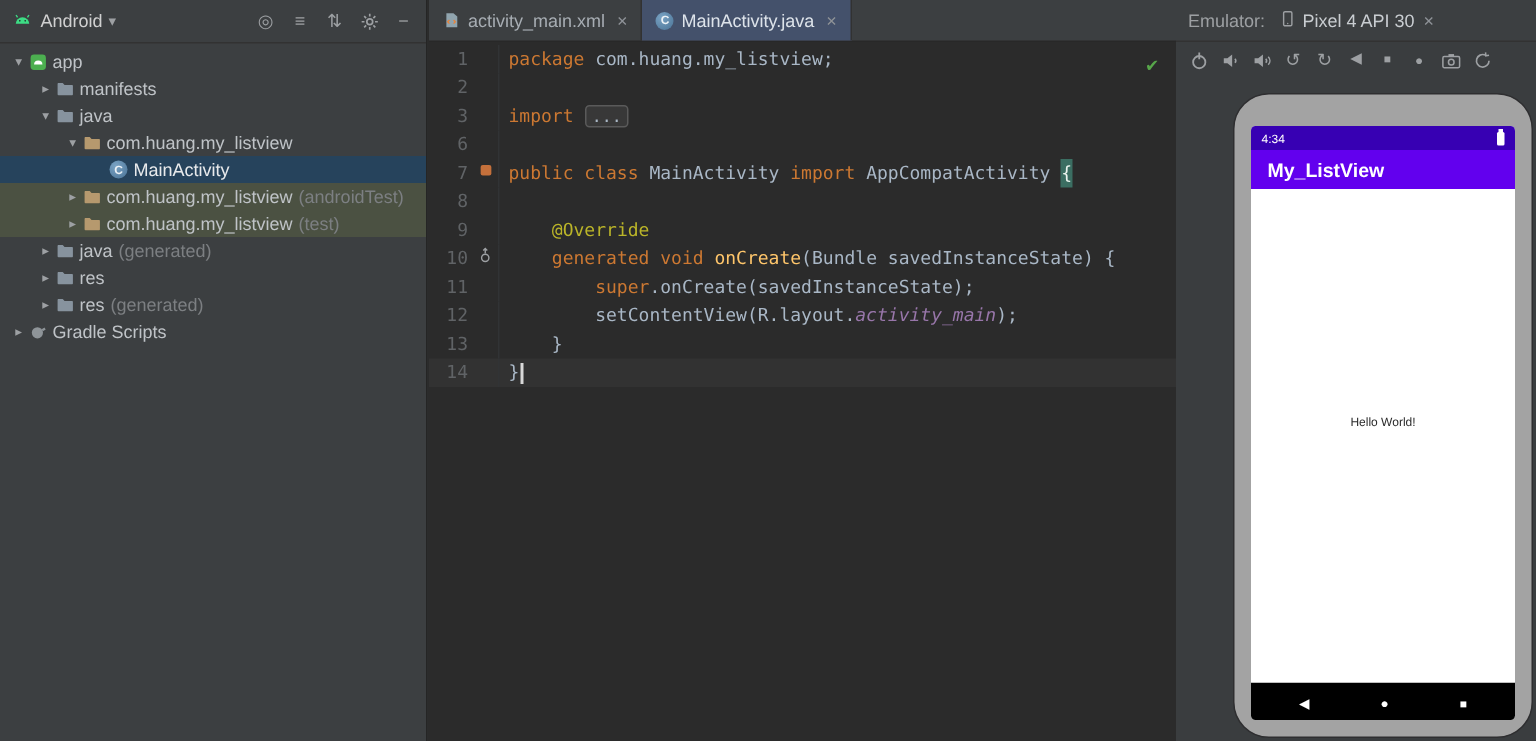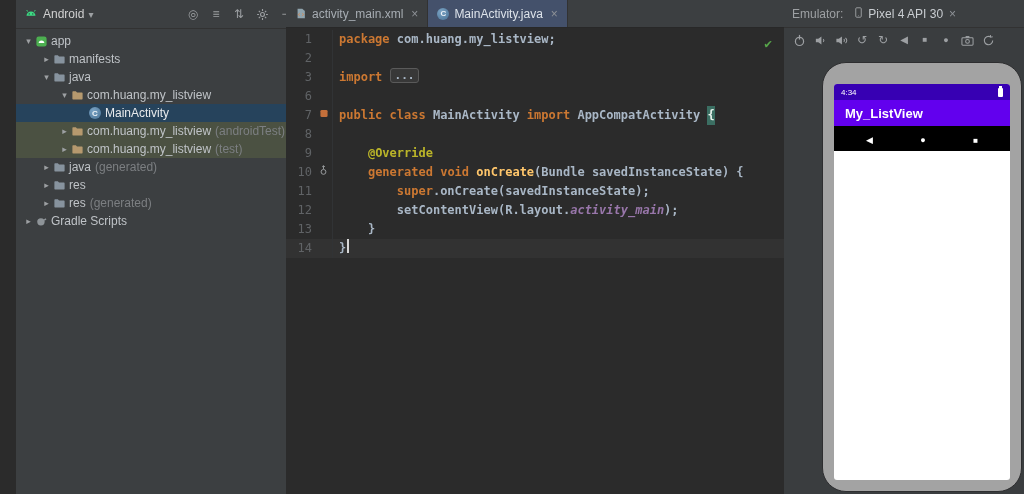--- a/index.html
+++ b/index.html
@@ -1,20 +1,20 @@
 <!DOCTYPE html>
 <html><head>
 <meta charset="utf-8">
 <style>
   html,body{margin:0;padding:0;background:#2b2b2b;width:1024px;height:494px;overflow:hidden;
     font-family:"Liberation Sans","DejaVu Sans",sans-serif;font-size:12px;color:#bbbbbb;}
   .app{position:relative;width:1024px;height:494px;background:#2b2b2b;}
 
   
-  .project-panel{position:absolute;left:16px;top:0;width:285px;height:494px;background:#3c3f41;border-right:1px solid #252525;box-sizing:border-box;}
+  .project-panel{position:absolute;left:0;top:0;width:285px;height:494px;background:#3c3f41;border-right:1px solid #252525;box-sizing:border-box;}
   .panel-header{height:28px;display:flex;align-items:center;gap:5px;padding:0 8px;border-bottom:1px solid #323232;}
   .panel-title{display:flex;align-items:center;gap:4px;color:#d0d0d0;cursor:default;}
   .caret{color:#9da0a3;font-size:10px;}
   .header-icons{margin-left:auto;display:flex;align-items:center;gap:9px;}
   .header-icons .icn{display:inline-flex;width:14px;justify-content:center;}
   .tree{padding-top:3px;}
   .tree-row{height:18px;display:flex;align-items:center;white-space:nowrap;overflow:hidden;cursor:default;}
   .tree-row .chev{width:13px;flex:none;color:#9da0a3;font-size:9px;text-align:center;}
   .tree-row .icn{width:16px;flex:none;display:inline-flex;align-items:center;}
   .tree-row .lbl{color:#bfc3c7;}
@@ -28,21 +28,21 @@
   .tab-bar{height:28px;background:#3c3f41;display:flex;align-items:stretch;border-bottom:1px solid #282828;box-sizing:border-box;}
   .tab{display:flex;align-items:center;gap:5px;padding:0 9px;color:#a7adb3;border-right:1px solid #323232;cursor:default;}
   .tab.active{background:#44516b;color:#dde3ea;}
   .tab .close{color:#8e9297;margin-left:3px;font-size:12px;}
   .tab .icn{display:inline-flex;}
   .editor{position:relative;height:466px;font-family:"DejaVu Sans Mono","Liberation Mono",monospace;font-size:12px;line-height:19px;padding-top:2px;}
   .code-line{display:flex;height:19px;align-items:center;}
   .code-line.current{background:#323232;}
   .ln-num{width:26px;flex:none;text-align:right;color:#606366;padding-right:3px;}
   .ln-gut{width:17px;flex:none;display:flex;align-items:center;justify-content:center;}
-  .ln-text{white-space:pre;border-left:1px solid #313335;padding-left:6px;flex:1;height:19px;display:flex;align-items:flex-start;font-weight:bold;}
+  .ln-text{white-space:pre;border-left:1px solid #313335;padding-left:6px;flex:1;height:19px;display:flex;align-items:center;}
   .seg-kw{color:#cc7832;}
   .seg-pl{color:#a9b7c6;}
   .seg-ann{color:#bbb529;}
   .seg-method{color:#ffc66b;}
   .seg-field{color:#9876aa;font-style:italic;}
   .seg-fold{background:#383838;border:1px solid #5a5a5a;border-radius:3px;padding:0 4px;color:#a9b7c6;font-size:11px;line-height:13px;}
   .seg-brace-hl{background:#3b6e62;color:#eaf4ee;}
   .cursor{display:inline-block;width:2px;height:14px;background:#d8d8d8;margin-left:1px;}
   .check{position:absolute;right:12px;top:6px;}
 
@@ -374,20 +374,23 @@
 
     <div class="phone">
       <div class="screen">
         <div class="status-bar" style="background: rgb(55, 0, 179);">
           <span>4:34</span>
           <span class="battery"></span>
         </div>
         <div class="app-bar" style="background: rgb(98, 0, 238);">
           <span>My_ListView</span>
         </div>
+        <div class="phone-content">
+          <span class="hello">Hello World!</span>
+        </div>
         <div class="phone-nav" id="phone-nav">
             <span class="icn"><span class="nav-g" style="font-size:9px">◀</span></span>
             <span class="icn"><span class="nav-g" style="font-size:9px">●</span></span>
             <span class="icn"><span class="nav-g" style="font-size:8px">■</span></span>
           </div>
       </div>
     </div>
   </section>
 
 </div>

